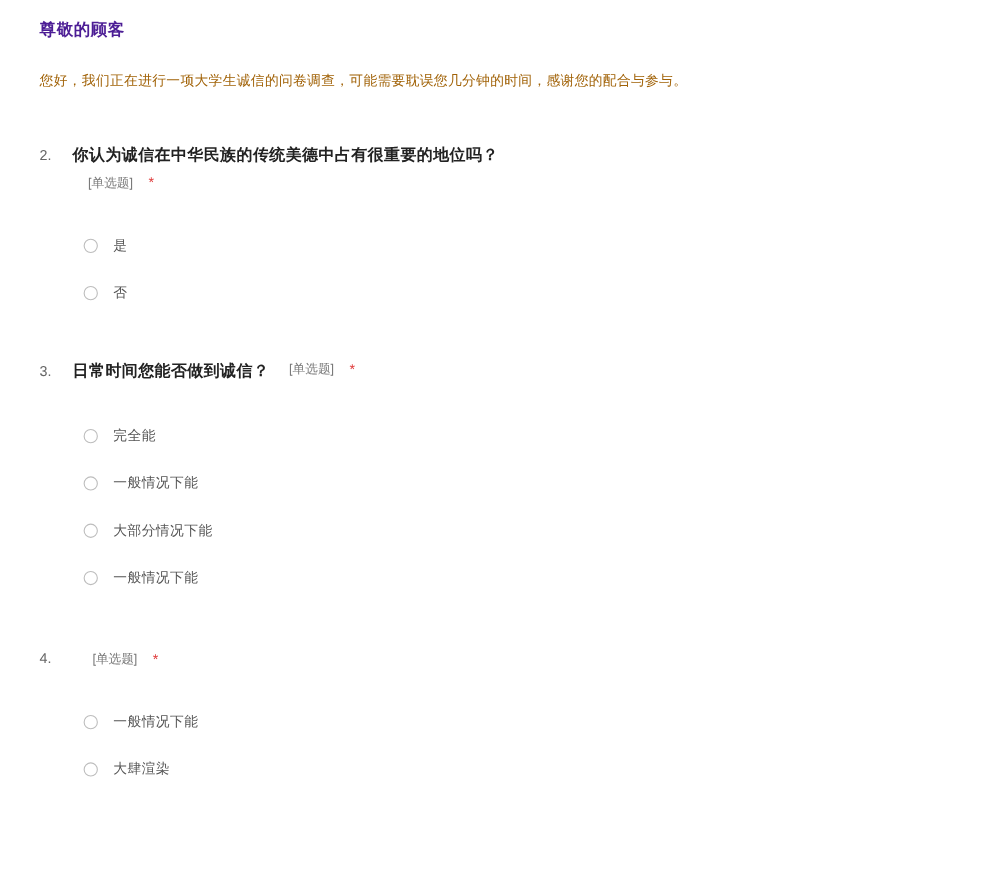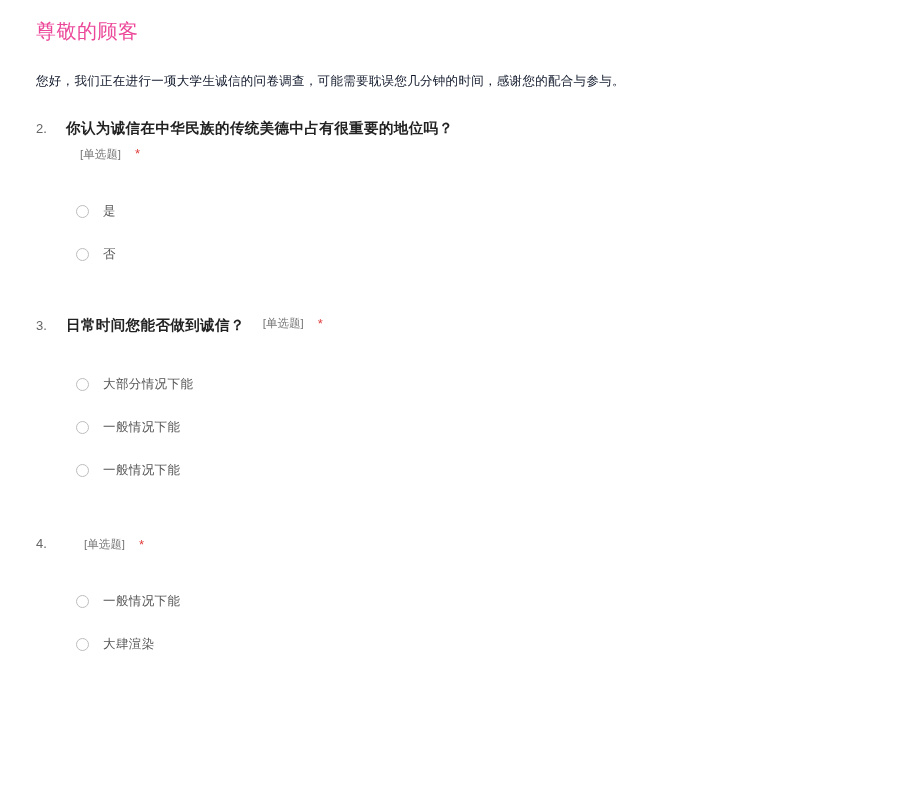--- a/index.html
+++ b/index.html
@@ -15,31 +15,31 @@
     color: #333333;
     position: relative;
   }
 
   .survey {
     padding: 18px 36px 0 36px;
     box-sizing: border-box;
   }
 
   .intro-title {
-    font-size: 20px;
-    color: #ec4899;
-    font-weight: 400;
+    font-size: 15px;
+    color: #4c1d95;
+    font-weight: 700;
     margin: 0 0 26px 0;
     letter-spacing: 0.5px;
   }
 
   .intro-text {
     font-size: 12.5px;
-    color: #0f172a;
-    margin: 0 0 28px 0;
+    color: #a16207;
+    margin: 0 0 48px 0;
     line-height: 1.6;
     letter-spacing: 0.3px;
   }
 
   .question {
     margin-bottom: 10px;
   }
 
   .q-header {
     display: flex;
@@ -164,25 +164,29 @@
         <div class="q-title-line">
           <span class="q-title">日常时间您能否做到诚信？</span>
           <span class="q-type">[单选题]</span>
           <span class="q-required">*</span>
         </div>
       </div>
     </div>
     <div class="options">
       <div class="option">
         <span class="radio"></span>
+        <span class="option-label">完全能</span>
+      </div>
+      <div class="option">
+        <span class="radio"></span>
+        <span class="option-label">一般情况下能</span>
+      </div>
+      <div class="option">
+        <span class="radio"></span>
         <span class="option-label">大部分情况下能</span>
-      </div>
-      <div class="option">
-        <span class="radio"></span>
-        <span class="option-label">一般情况下能</span>
       </div>
       <div class="option">
         <span class="radio"></span>
         <span class="option-label">一般情况下能</span>
       </div>
     </div>
   </div>
 
   <div class="question">
     <div class="q-header">

